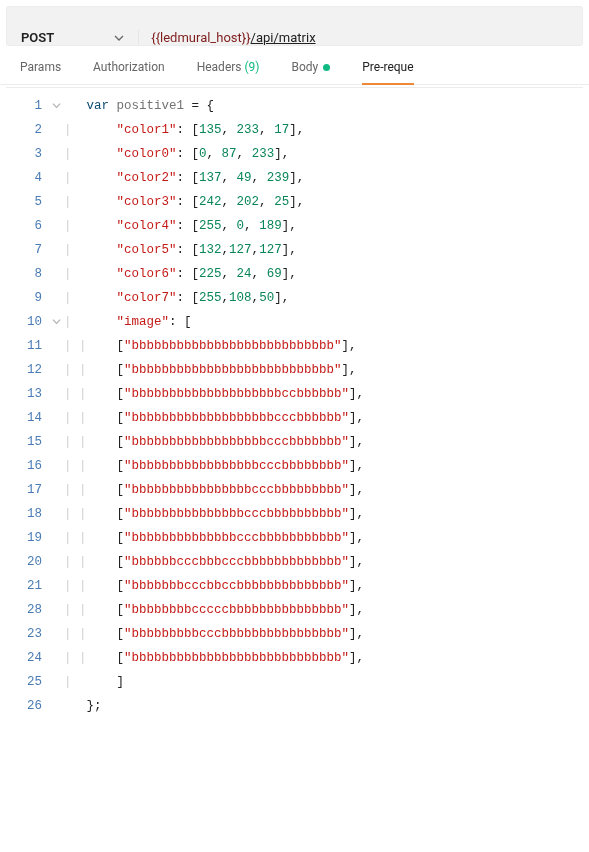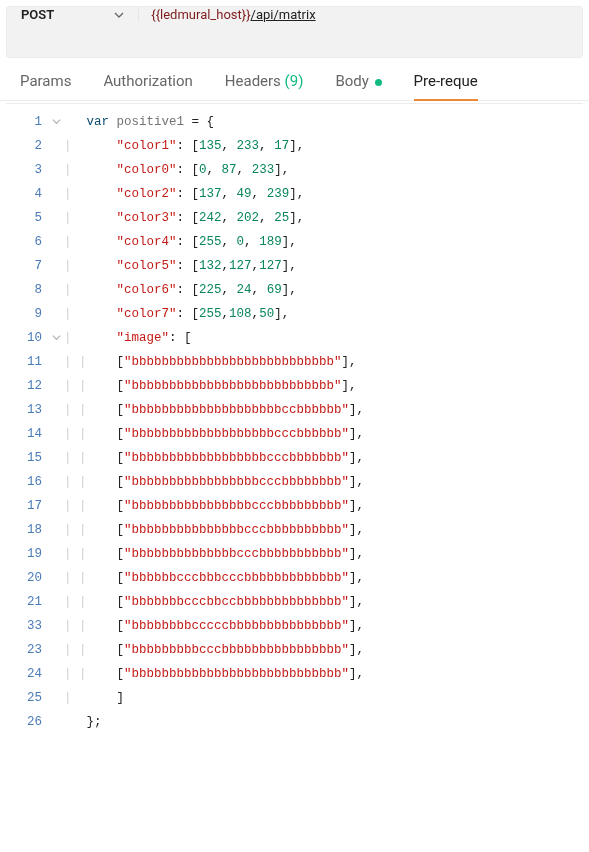--- a/index.html
+++ b/index.html
@@ -8,24 +8,24 @@
       background: #fff;
       width: 589px;
       height: 852px;
       overflow: hidden;
       font-size: 13px;
       color: #212121;
     }
 
     .request-bar {
       display: flex;
-      align-items: flex-start;
+      align-items: flex-end;
       background: #f2f2f2;
       border: 1px solid #ececec;
-      height: 52px;
+      height: 40px;
       margin: 6px 6px 0 6px;
       border-radius: 3px;
     }
     .method-selector {
       display: flex;
       align-items: center;
       padding: 0 14px;
       border-right: 1px solid #e6e6e6;
       cursor: pointer;
       gap: 60px;
@@ -54,21 +54,21 @@
       color: #212121;
       text-decoration: underline;
     }
 
     .tab-bar {
       display: flex;
       align-items: center;
       gap: 32px;
       padding: 14px 20px 0 20px;
       color: #666;
-      font-size: 15px;
+      font-size: 12px;
       border-bottom: 1px solid #ececec;
       margin-bottom: 2px;
     }
     .tab-item {
       padding-bottom: 10px;
       cursor: pointer;
       position: relative;
       white-space: nowrap;
     }
     .tab-count { color: #10b981; }
@@ -180,21 +180,21 @@
       <div class="ln">12</div>
       <div class="ln">13</div>
       <div class="ln">14</div>
       <div class="ln">15</div>
       <div class="ln">16</div>
       <div class="ln">17</div>
       <div class="ln">18</div>
       <div class="ln">19</div>
       <div class="ln">20</div>
       <div class="ln">21</div>
-      <div class="ln">33</div>
+      <div class="ln">28</div>
       <div class="ln">23</div>
       <div class="ln">24</div>
       <div class="ln">25</div>
       <div class="ln">26</div>
     </div>
   <div class="fold-col" id="foldcol">
       <div><svg viewBox="0 0 10 10">
           <path d="M1 3 L5 7 L9 3" fill="none" stroke="#b0b0b0" stroke-width="1.3"></path>
         </svg></div>
       <div>&nbsp;</div>

